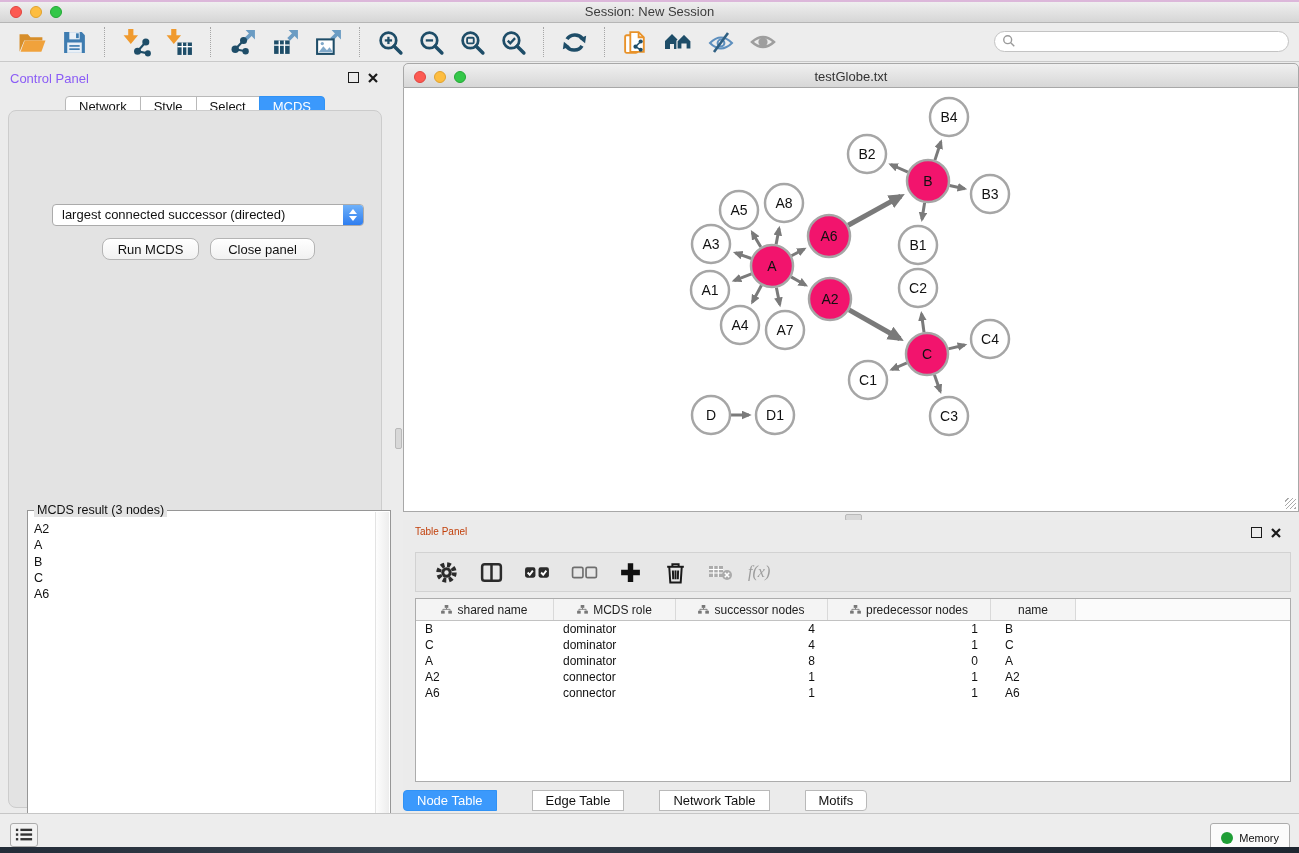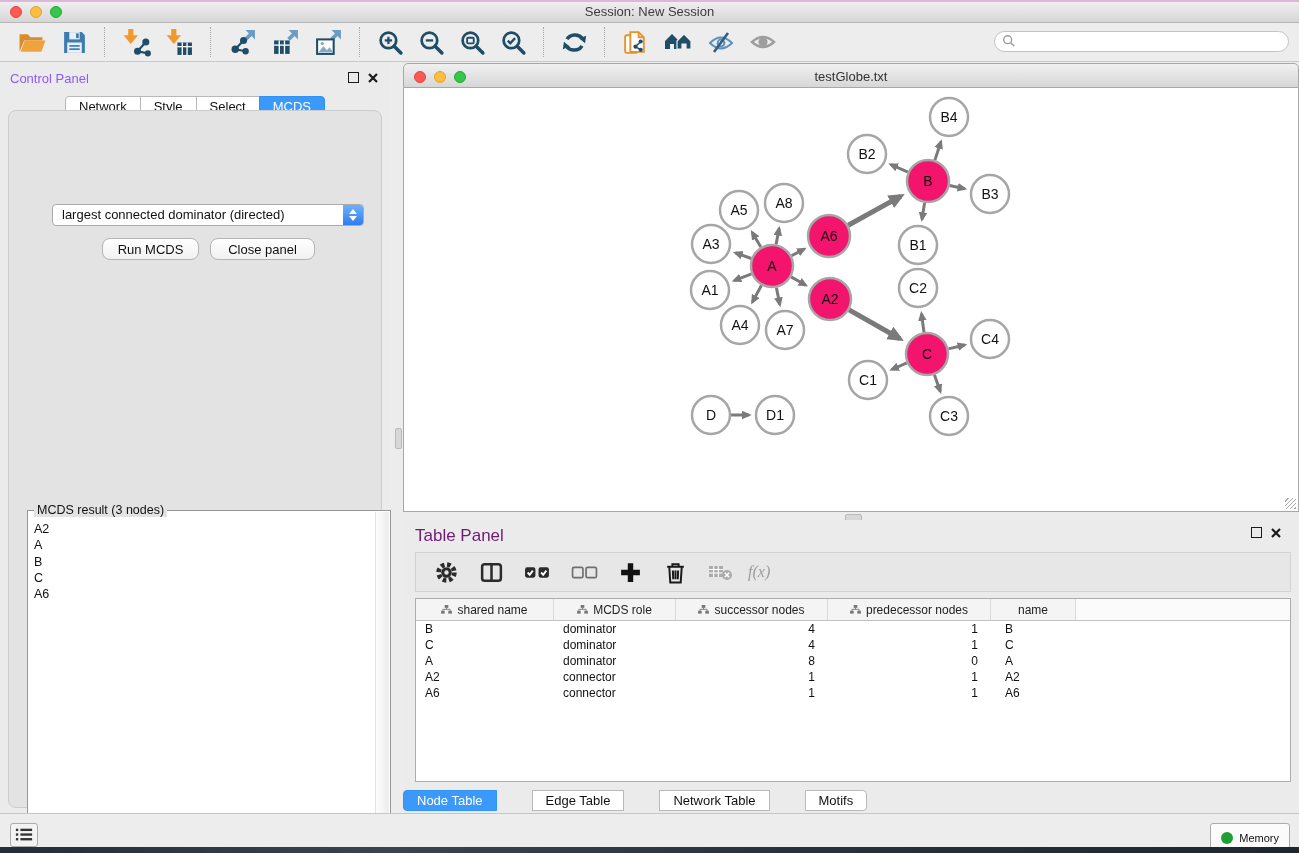--- a/index.html
+++ b/index.html
@@ -80,21 +80,21 @@
       border-radius:5px 5px 0 0;box-sizing:border-box;}
   #net-titlebar .title{position:absolute;left:0;right:0;top:5px;text-align:center;
       font-size:13px;color:#333;}
   #net-content{position:absolute;left:0;top:25px;right:0;bottom:0;background:#FFF;
       border:1px solid #A8A8A8;border-top:none;box-sizing:border-box;}
   #graph-svg{position:absolute;left:0;top:0;}
   #resize-grip{position:absolute;right:2px;bottom:2px;width:11px;height:11px;
       background:repeating-linear-gradient(135deg,transparent 0 2px,#AAA 2px 3px);}
   
   #table-panel{left:403px;top:520px;width:896px;height:293px;background:#EBEBEB;}
-  #tp-title{position:absolute;left:12px;top:6px;font-size:17px;color:#701a75;}
+  #tp-title{position:absolute;left:12px;top:6px;font-size:10px;color:#c2410c;}
   #tp-toolbar{position:absolute;left:12px;top:32px;width:876px;height:40px;background:#E7E7E7;
       border:1px solid #D2D2D2;box-sizing:border-box;display:flex;align-items:center;
       padding-left:12px;gap:8px;}
   .tp-btn{background:none;border:none;padding:2px 6px;display:flex;align-items:center;cursor:default;}
   .fx{font-family:"Liberation Serif",serif;font-style:italic;font-size:16px;color:#9C9C9C;}
   #tbl{position:absolute;left:12px;top:78px;width:876px;height:184px;background:#FFF;
       border:1px solid #ACACAC;box-sizing:border-box;overflow:hidden;}
   #tbl-header{display:flex;height:21px;border-bottom:1px solid #C2C2C2;}
   .th{background:#F4F4F4;border-right:1px solid #D9D9D9;display:flex;align-items:center;
       justify-content:center;gap:5px;font-size:12px;color:#222;box-sizing:border-box;}
@@ -331,21 +331,21 @@
       </span>
   </div>
   <div id="cp-tabs">
       <button class="seg-btn">Network</button>
       <button class="seg-btn">Style</button>
       <button class="seg-btn">Select</button>
       <button class="seg-btn active">MCDS</button>
     </div>
   <div id="cp-inner">
     <div id="dropdown">
-      <span class="dd-text">largest connected dominator (directed)</span>
+      <span class="dd-text">largest connected successor (directed)</span>
       <span class="dd-stepper">
         <span class="tri-up"></span>
           <span class="tri-down"></span>
       </span>
     </div>
     <button id="run-btn" class="mac-btn">Run MCDS</button>
     <button id="closep-btn" class="mac-btn">Close panel</button>
     <div id="mcds-box">
       <span id="mcds-legend">MCDS result (3 nodes)</span>
       <div id="mcds-list">

